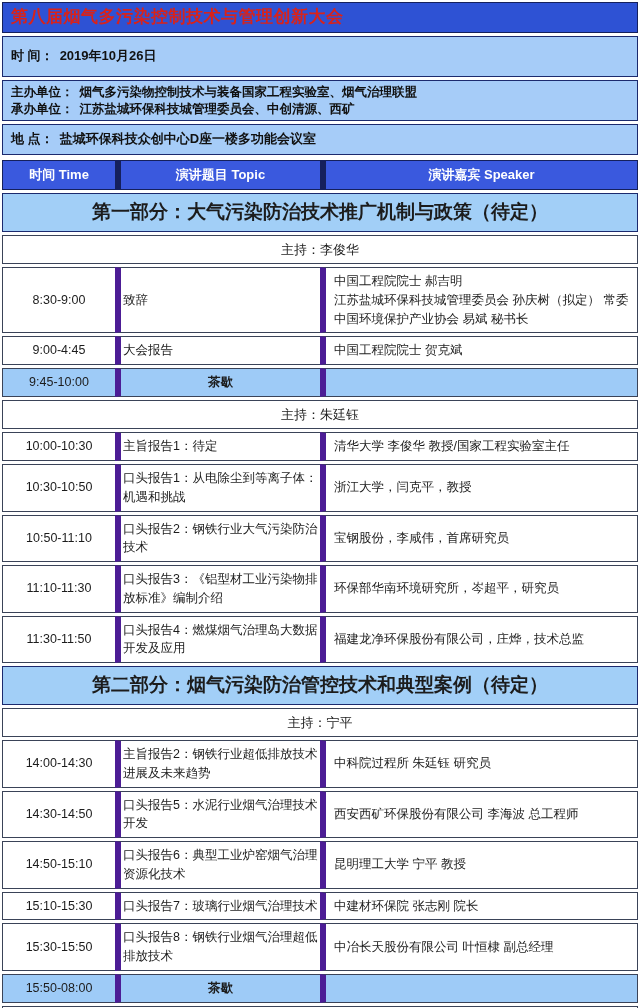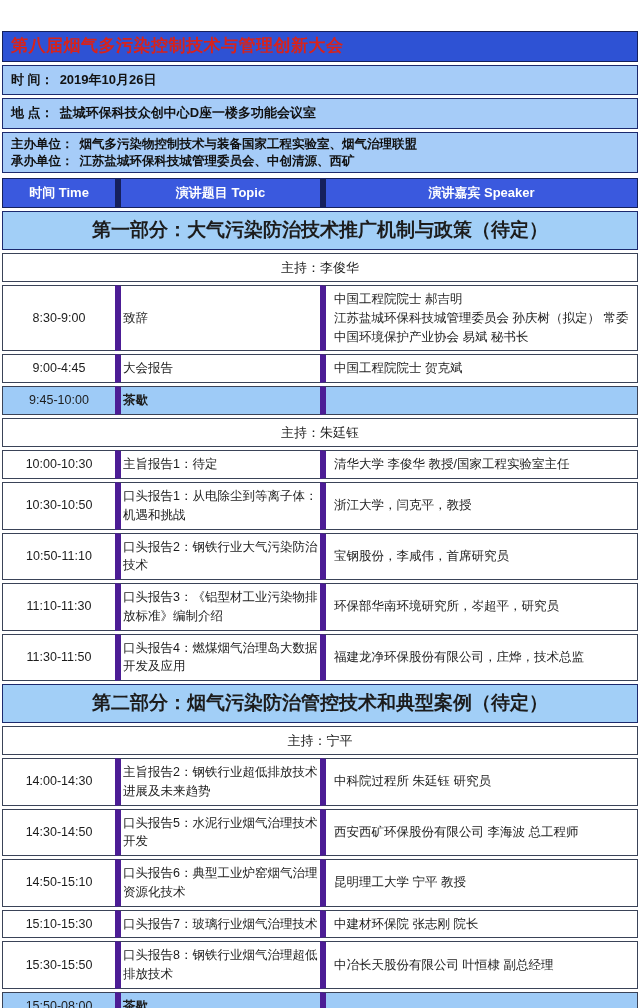--- a/index.html
+++ b/index.html
@@ -10,23 +10,23 @@
     background:#ffffff; overflow:hidden; padding:2px 2px 0 2px;
   }
   
   .bar {
     border:1px solid #1c2a6e; margin-bottom:3px; background:#a6ccf8;
     font-size:13px; font-weight:bold; color:#111; display:flex; align-items:center;
     padding:0 8px; line-height:1.45;
   }
   .bar.title-bar {
     background:#2e52d4; color:#d8231b; font-size:17px; height:31px;
-    border-color:#15205c; letter-spacing:0.5px;margin-top:29px;
+    border-color:#15205c; letter-spacing:0.5px;
   }
-  .bar.row1 { height:30px; }
+  .bar.row1 { height:41px; }
   .bar.row2 { height:31px; }
   .bar.row3 { height:41px; display:block; padding-top:3px; }
   .bar .lbl { margin-right:6px; white-space:nowrap; }
   .org-line { display:flex; line-height:1.35; font-size:12.5px; }
   
   table.agenda {
     width:636px; border-collapse:separate; border-spacing:0 3px;
     table-layout:fixed; margin-top:-1px;
   }
   col.c-time { width:113px; }
@@ -44,53 +44,53 @@
     background:#3a59de; color:#ffffff; font-weight:bold; text-align:center;
     font-size:13px; height:30px; border-color:#15205c;
   }
   tr.section td {
     background:#a2cff7; font-weight:bold; text-align:center; height:27px;
     border-color:#1c2a6e; font-size:19px;
   }
   tr.host td { background:#ffffff; text-align:center; height:26px; font-size:13px; }
   tr.item td { background:#ffffff; }
   tr.item td.time { text-align:center; height:27px; }
-  tr.tea td { background:#9ecbf7; }
+  tr.tea td { background:#9ecbf7;text-align:center; }
   tr.tea td.time { text-align:center; height:27px;margin-left:8px; }
   tr.tea td.topic { font-weight:bold; }
   td.speaker { white-space:pre-line; padding-left:8px; }
 </style>
 </head>
 <body>
 
 <div class="page">
 
   <div class="bar title-bar">
     <span>第八届烟气多污染控制技术与管理创新大会</span>
   </div>
 
   <div class="bar row1">
     <span class="lbl">时 间：</span>
     <span>2019年10月26日</span>
   </div>
 
-  <div class="bar row2">
-    <span class="lbl">地 点：</span>
-    <span>盐城环保科技众创中心D座一楼多功能会议室</span>
-  </div>
-
   <div class="bar row3">
     <div class="org-line">
       <span class="lbl">主办单位：</span>
       <span>烟气多污染物控制技术与装备国家工程实验室、烟气治理联盟</span>
     </div>
     <div class="org-line">
       <span class="lbl">承办单位：</span>
       <span>江苏盐城环保科技城管理委员会、中创清源、西矿</span>
     </div>
+  </div>
+
+  <div class="bar row2">
+    <span class="lbl">地 点：</span>
+    <span>盐城环保科技众创中心D座一楼多功能会议室</span>
   </div>
 
   <table class="agenda">
     <colgroup>
         <col class="c-time">
         <col class="c-topic">
         <col class="c-speaker">
       </colgroup>
     <tbody id="agenda-body">
       <tr class="thead">

